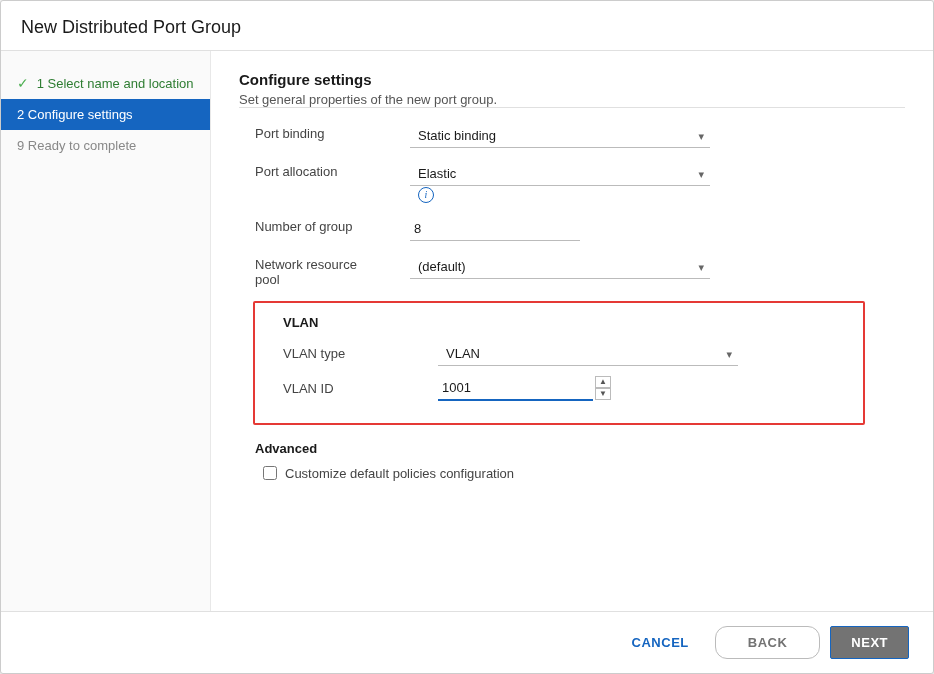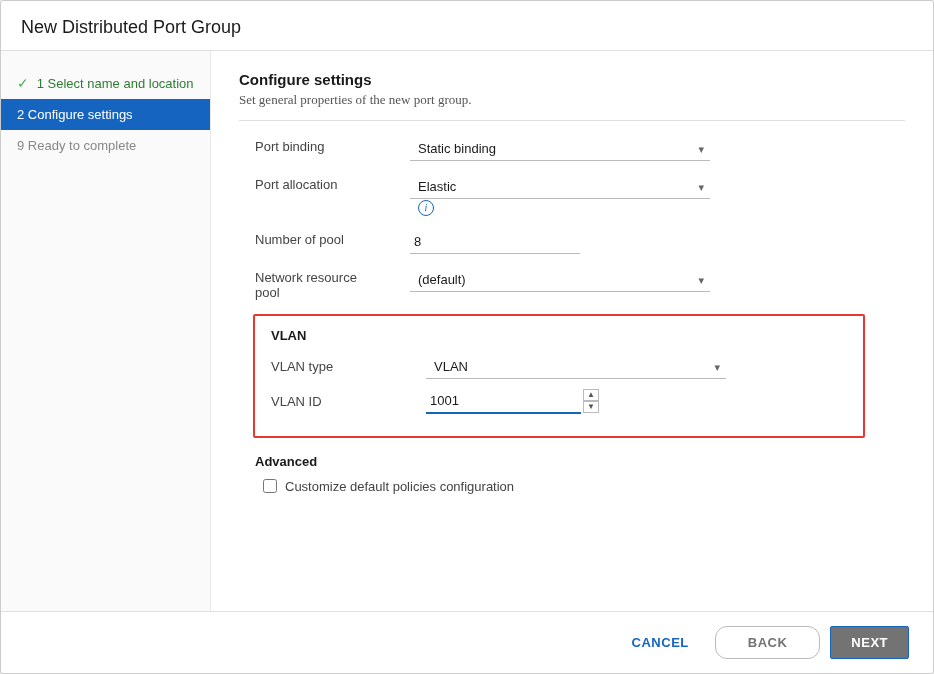--- a/index.html
+++ b/index.html
@@ -74,23 +74,21 @@
     .section-title {
       font-size: 15px;
       font-weight: 600;
       color: #1a1a1a;
       margin-bottom: 4px;
     }
     .section-desc {
       font-size: 13px;
       color: #555;
       margin-bottom: 16px;
-      padding-bottom: 12px;
       border-bottom: 1px solid #e0e0e0;
-      font-family: Liberation Serif, serif;
     }
     .form-area {
       padding-left: 16px;
     }
     .form-row {
       display: flex;
       align-items: flex-start;
       margin-bottom: 14px;
     }
     .form-row.two-line {
@@ -153,21 +151,21 @@
       padding: 4px 4px;
       font-size: 13px;
       color: #1a1a1a;
       width: 170px;
       outline: none;
     }
     
     .vlan-section {
       border: 2px solid #e53935;
       border-radius: 2px;
-      padding: 12px 16px;
+      padding: 12px 28px;
       margin-bottom: 16px;
       margin-left: -2px;
       margin-right: 40px;
     }
     .vlan-title {
       font-size: 13px;
       font-weight: 700;
       color: #1a1a1a;
       margin-bottom: 12px;
     }
@@ -339,21 +337,21 @@
                 <option>Elastic</option>
                 <option>Fixed</option>
               </select>
               <span class="select-chevron">▾</span>
             </div>
             <span class="info-icon">i</span>
           </div>
         </div>
 
         <div class="form-row">
-          <div class="form-label">Number of pool</div>
+          <div class="form-label">Number of group</div>
           <div class="form-control">
             <input type="text" class="text-input" value="8" style="">
           </div>
         </div>
 
         <div class="form-row two-line">
           <div class="form-label">
             <span>Network resource<br>pool</span>
           </div>
           <div class="form-control">

